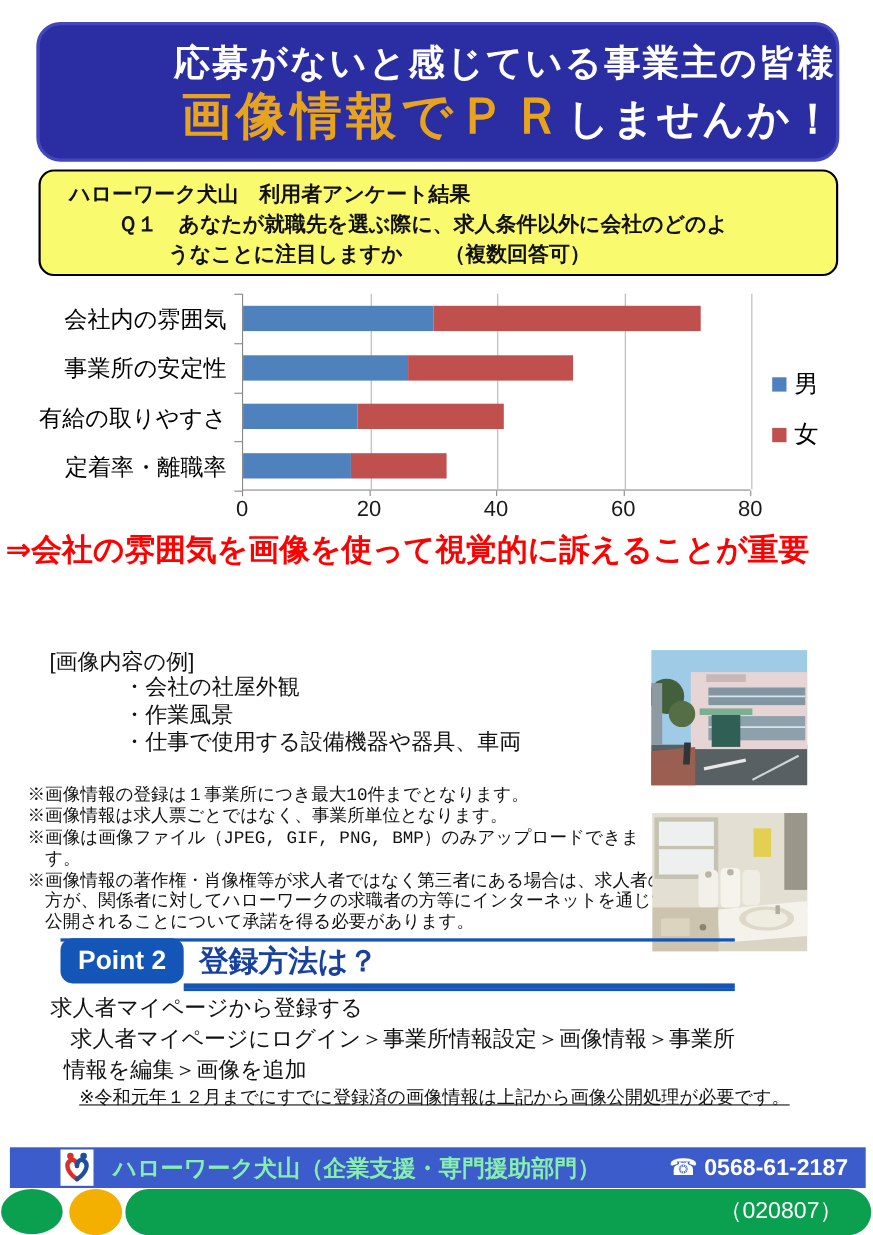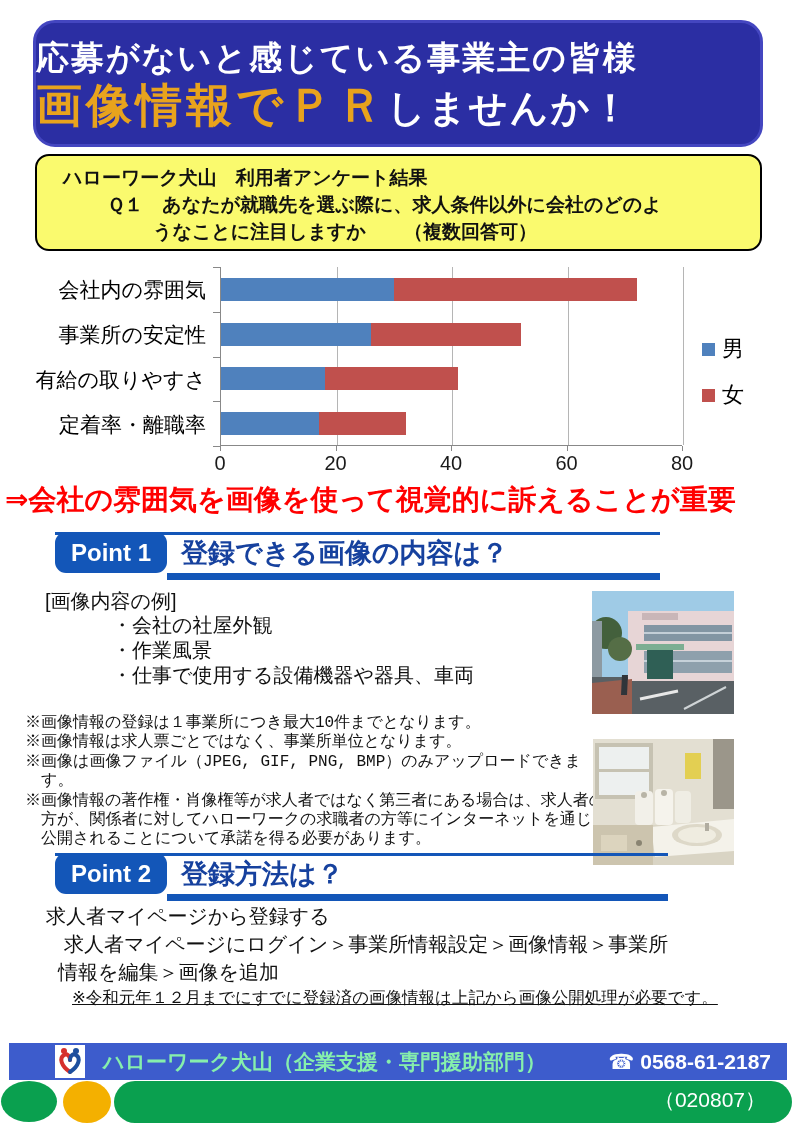--- a/index.html
+++ b/index.html
@@ -8,21 +8,21 @@
   #page {
     position:relative; width:794px; height:1123px; margin:0 auto;
     background:#ffffff; overflow:hidden; color:#111;
   }
   .abs { position:absolute; }
 
   
   #header-box {
     left:33px; top:20px; width:730px; height:127px;
     background:var(--header-bg); border-radius:22px;
-    display:flex; flex-direction:column; align-items:flex-start; justify-content:center;
+    display:flex; flex-direction:column; align-items:flex-end; justify-content:center;
     border:3px solid #4446c0;
   }
   #header-line1 { color:#fff; font-size:33px; font-weight:bold; letter-spacing:2px; line-height:1.2; }
   #header-line2 { line-height:1.05; margin-top:4px; white-space:nowrap; }
   #header-line2 .gold { color:var(--highlight-gold); font-size:46px; font-weight:bold; letter-spacing:4px; }
   #header-line2 .white { color:#fff; font-size:38px; font-weight:bold; letter-spacing:2px; }
 
   
   #survey-box {
     left:35px; top:154px; width:727px; height:97px;
@@ -162,26 +162,20 @@
       <div class="x-tick-label" style="left: 652px;">80</div>
       <div class="left-tick" style="top: 5px;"></div>
       <div class="left-tick" style="top: 49.75px;"></div>
       <div class="left-tick" style="top: 94.5px;"></div>
       <div class="left-tick" style="top: 139.25px;"></div>
       <div class="left-tick" style="top: 184px;"></div>
     </div>
 
   <div id="conclusion" class="abs">⇒会社の雰囲気を画像を使って視覚的に訴えることが重要</div>
 
-  <div id="point1-header" class="abs point-header">
-    <div class="point-topline"></div>
-    <div class="point-badge">Point 1</div>
-    <div class="point-title">登録できる画像の内容は？</div>
-    <div class="point-underline"></div>
-  </div>
 
   <div id="examples-heading" class="abs">[画像内容の例]</div>
   <div id="examples-list" class="abs">
     <div>・会社の社屋外観</div>
     <div>・作業風景</div>
     <div>・仕事で使用する設備機器や器具、車両</div>
   </div>
   <div id="notes" class="abs">
     <div class="note">※画像情報の登録は１事業所につき最大10件までとなります。</div>
     <div class="note">※画像情報は求人票ごとではなく、事業所単位となります。</div>

